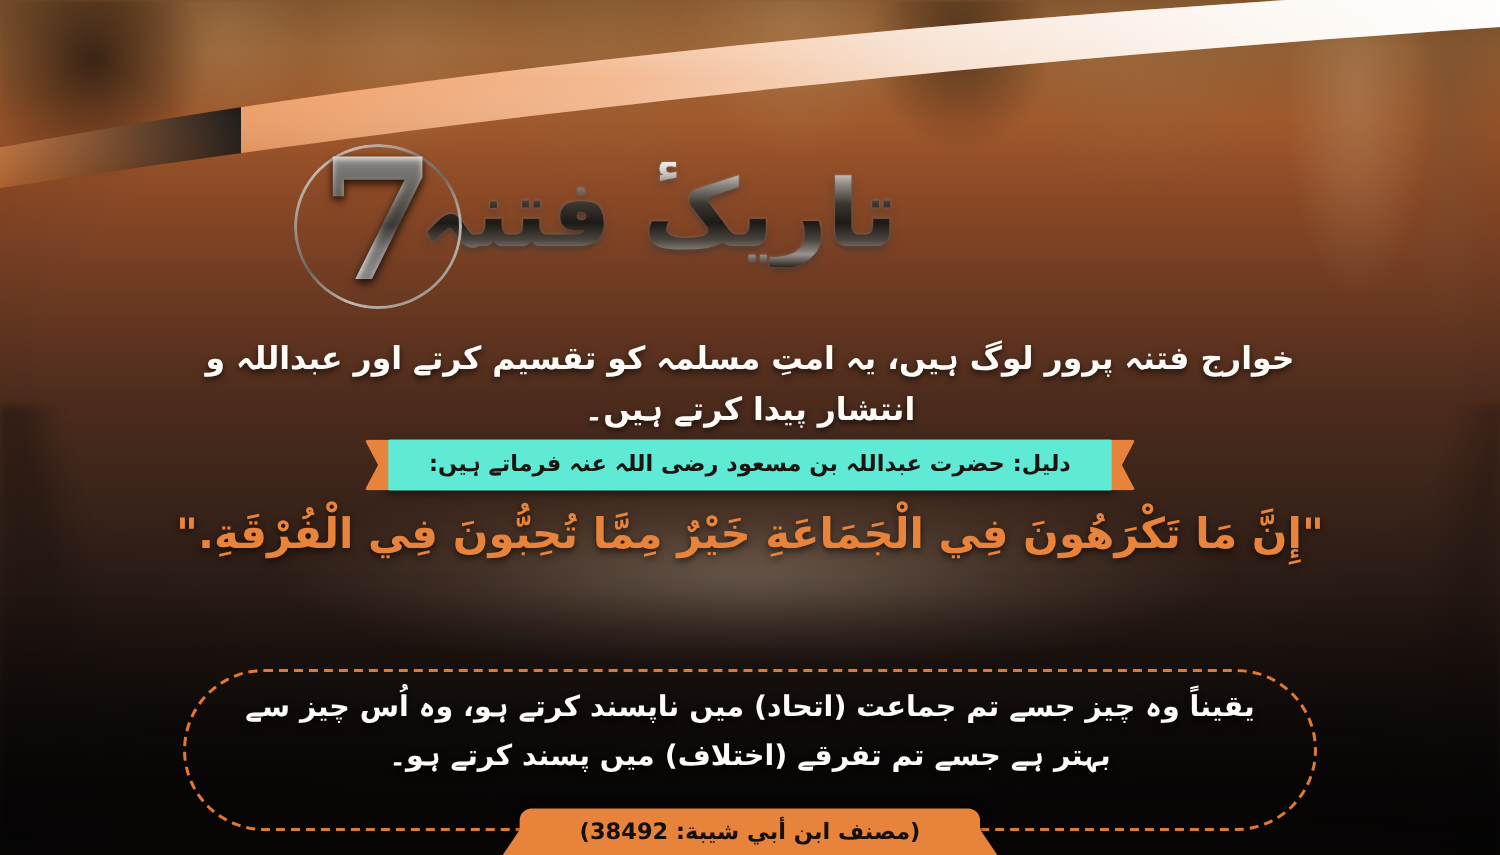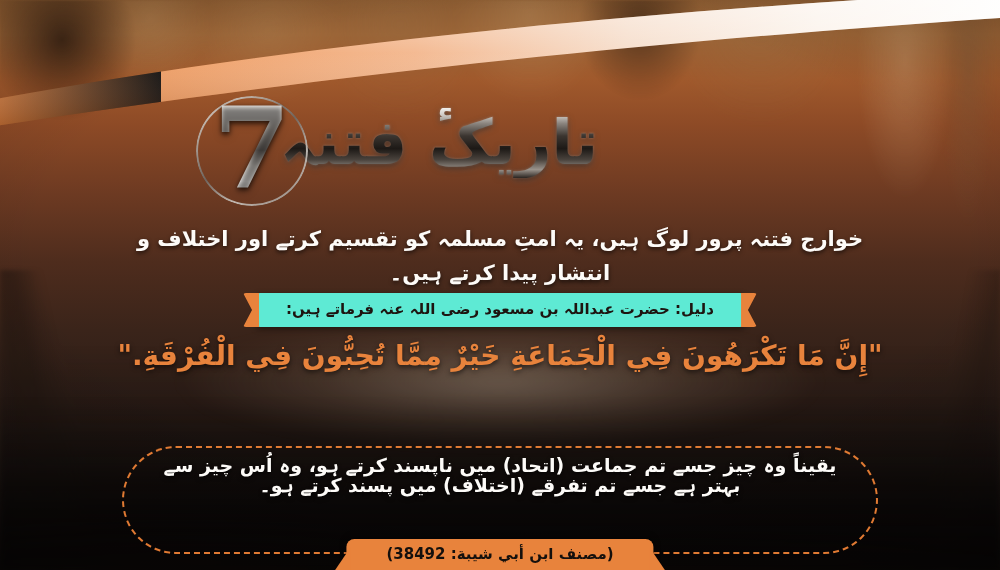--- a/index.html
+++ b/index.html
@@ -194,21 +194,21 @@
   .dashed-box{
     position:absolute; left:122px; top:446px; width:756px; height:108px;
     border:2px dashed #e07a33;
     border-radius:58px;
     z-index:4;
   }
   .translation{
     position:absolute; left:150px; top:455px; width:700px;
     text-align:center;
     color:#fdfbf8;
-    font-size:19px; line-height:20px; font-weight:700;
+    font-size:19px; line-height:33px; font-weight:700;
     text-shadow:0 2px 4px rgba(0,0,0,.75);
     z-index:5;
   }
 
   
   .citation{
     position:absolute; left:50%; bottom:-4px; transform:translateX(-50%);
     z-index:6;
   }
   .citation-body{
@@ -265,21 +265,21 @@
 
   <div class="num-badge">
     <div class="num-ring"></div>
     <div class="num-text">7</div>
   </div>
 
   <div class="title">
     <span class="title-text">تاریکٔ فتنہ</span>
   </div>
 
-  <div class="subtitle">خوارج فتنہ پرور لوگ ہیں، یہ امتِ مسلمہ کو تقسیم کرتے اور اختلاف و انتشار پیدا کرتے ہیں۔</div>
+  <div class="subtitle">خوارج فتنہ پرور لوگ ہیں، یہ امتِ مسلمہ کو تقسیم کرتے اور عبداللہ و انتشار پیدا کرتے ہیں۔</div>
 
   <div class="ribbon">
     <div class="ribbon-body">دلیل: حضرت عبداللہ بن مسعود رضی اللہ عنہ فرماتے ہیں:</div>
   </div>
 
   <div class="hadith">"إِنَّ مَا تَكْرَهُونَ فِي الْجَمَاعَةِ خَيْرٌ مِمَّا تُحِبُّونَ فِي الْفُرْقَةِ."</div>
 
   <div class="dashed-box"></div>
   <div class="translation">یقیناً وہ چیز جسے تم جماعت (اتحاد) میں ناپسند کرتے ہو، وہ اُس چیز سے بہتر ہے جسے تم تفرقے (اختلاف) میں پسند کرتے ہو۔</div>
 

